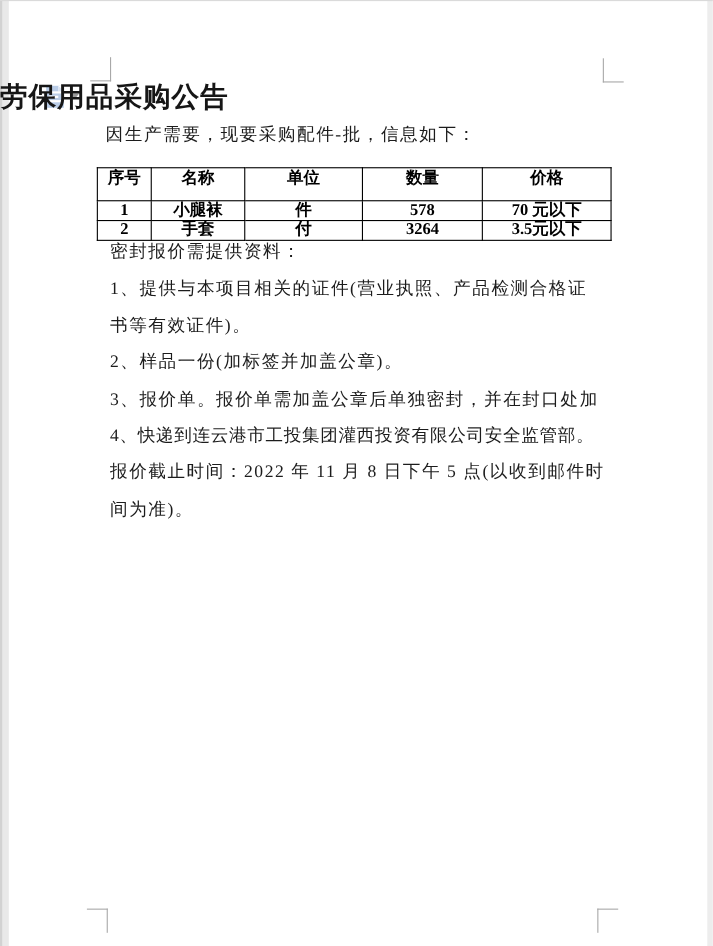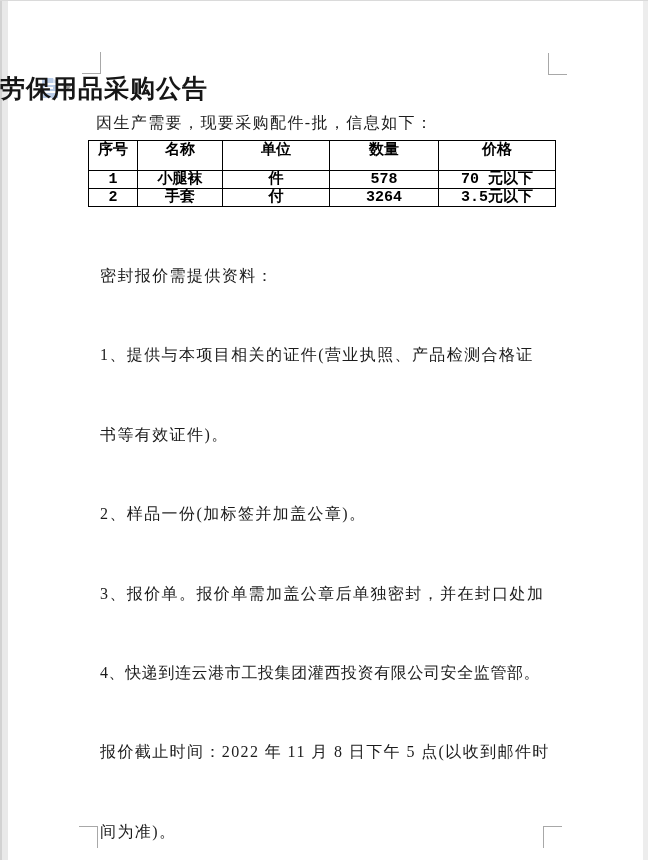--- a/index.html
+++ b/index.html
@@ -35,35 +35,35 @@
     position:absolute;left:0;top:74px;width:648px;height:30px;
     text-align:left;font-size:25px;line-height:30px;font-weight:600;
     letter-spacing:1px;color:#161616;
   }
   .intro-line{
     position:absolute;left:96px;top:112px;width:460px;height:22px;
     font-size:16px;line-height:22px;letter-spacing:1.4px;white-space:nowrap;
   }
 
   table.items{
-    position:absolute;left:88px;top:140px;width:467px;
+    position:absolute;left:88px;top:152px;width:467px;
     border-collapse:collapse;table-layout:fixed;
-    font-size:15px;font-weight:bold;color:#000;font-family:Liberation Mono, monospace;
+    font-size:15px;font-weight:bold;color:#000;
   }
   table.items th,table.items td{
     border:1.5px solid #000;text-align:center;padding:0;overflow:hidden;
   }
   table.items th{height:28px;vertical-align:top;line-height:17px;padding-top:1px;font-weight:bold;}
   table.items td{height:17px;line-height:17px;vertical-align:middle;}
 
   .body-text{
     position:absolute;left:100px;top:213px;width:456px;
     font-size:16px;line-height:33.4px;letter-spacing:1.4px;color:#1c1c1c;
   }
-  .body-text .line{white-space:nowrap;height:33.4px;margin-top:46px;}
+  .body-text .line{white-space:nowrap;height:33.4px;}
   .body-text .line.squeeze{letter-spacing:0.6px;}
 </style>
 </head>
 <body>
 
 <div class="gutter-left"></div>
 <div class="gutter-right"></div>
 <div class="gutter-top"></div>
 
 <div class="mark tl"></div>

